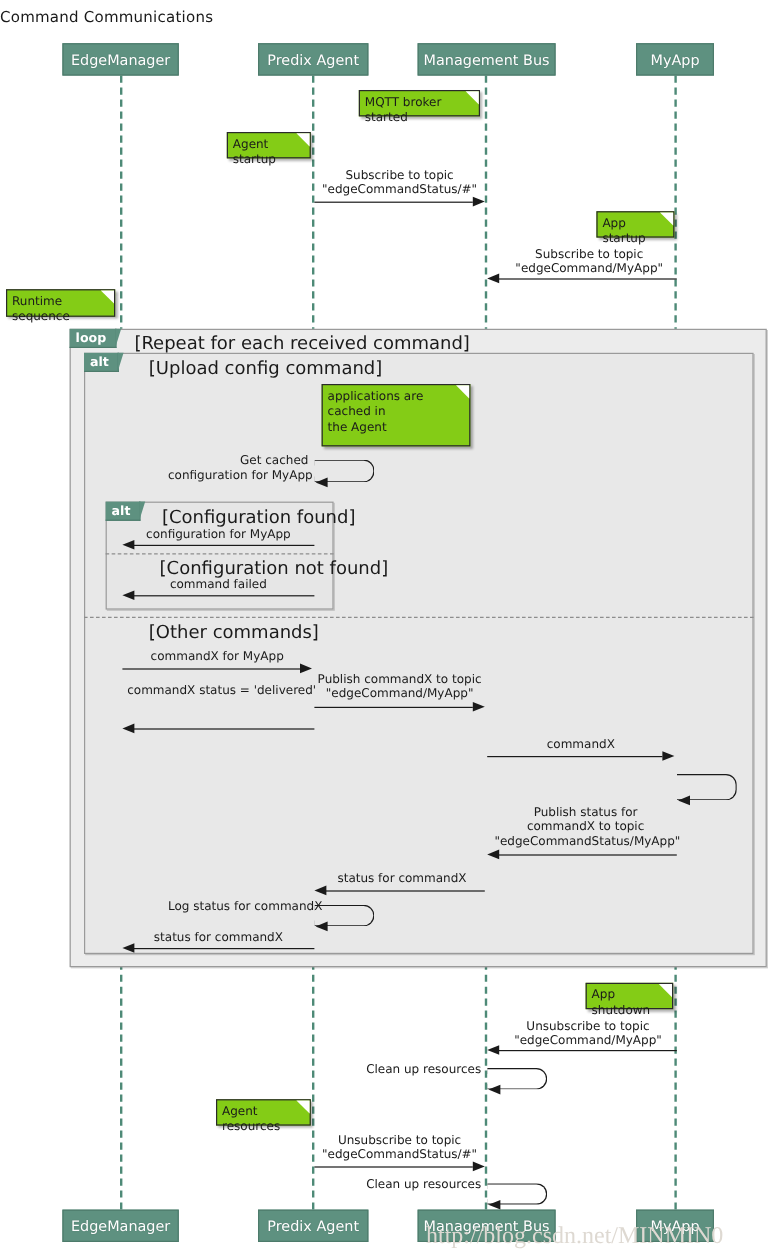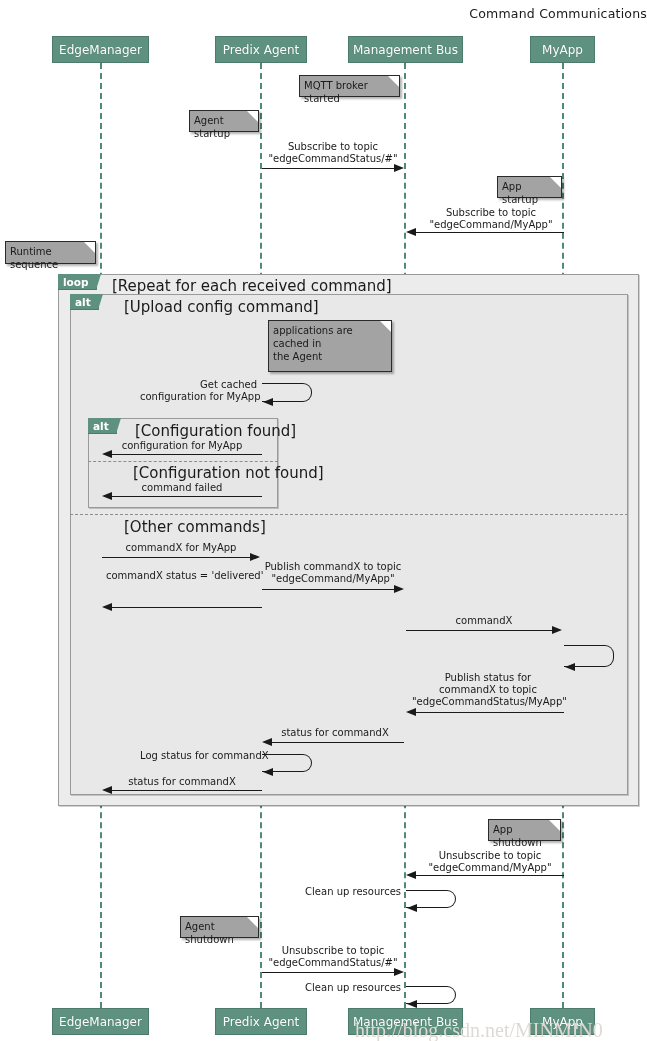--- a/index.html
+++ b/index.html
@@ -17,21 +17,21 @@
     background: #ffffff;
     overflow: hidden;
   }
 
   
   .diagram-title {
     position: absolute;
     left: 0;
     top: 6px;
     width: 647px;
-    text-align: right;
+    text-align: left;
     font-size: 12.5px;
     color: #1a1a1a;
     letter-spacing: 0.2px;
   }
 
   
   .participant-box {
     position: absolute;
     background: #5E9180;
     border: 1px solid #4d7b6b;
@@ -139,21 +139,21 @@
     box-sizing: border-box;
     border: 1.6px solid #1a1a1a;
     border-left: none;
     border-radius: 0 9px 9px 0;
   }
 
   
   .note {
     position: absolute;
     box-sizing: border-box;
-    background: #a3a3a3;
+    background: #84cc16;
     border: 1px solid #2a2a2a;
     font-size: 10px;
     color: #1a1a1a;
     line-height: 13px;
     padding: 3px 5px 3px 4px;
     box-shadow: 2px 2px 2px rgba(0,0,0,0.30);
   }
 
   
   .note-corner {
@@ -238,21 +238,21 @@
     <div>the Agent</div>
     <span class="note-corner" style="right:0; top:0; border-width:0 11px 11px 0; border-color:transparent #ffffff transparent transparent;"></span>
   </div>
 
   <div class="note" style="left:488px; top:819px; width:73px; height:22px;">
     <span>App shutdown</span>
     <span class="note-corner" style="right:0; top:0; border-width:0 11px 11px 0; border-color:transparent #ffffff transparent transparent;"></span>
   </div>
 
   <div class="note" style="left:180px; top:916px; width:79px; height:22px;">
-    <span>Agent shutdown</span>
+    <span>Agent resources</span>
     <span class="note-corner" style="right:0; top:0; border-width:0 11px 11px 0; border-color:transparent #ffffff transparent transparent;"></span>
   </div>
 
   <div class="msg-text center" style="left:262px; top:141px; width:142px;">
     <div>Subscribe to topic</div>
     <div>"edgeCommandStatus/#"</div>
   </div>
   <div class="msg-line" style="left:262px; top:168px; width:132px;"></div>
   <div class="arrow-head arrow-right" style="left:394px; top:163.5px;"></div>
 

